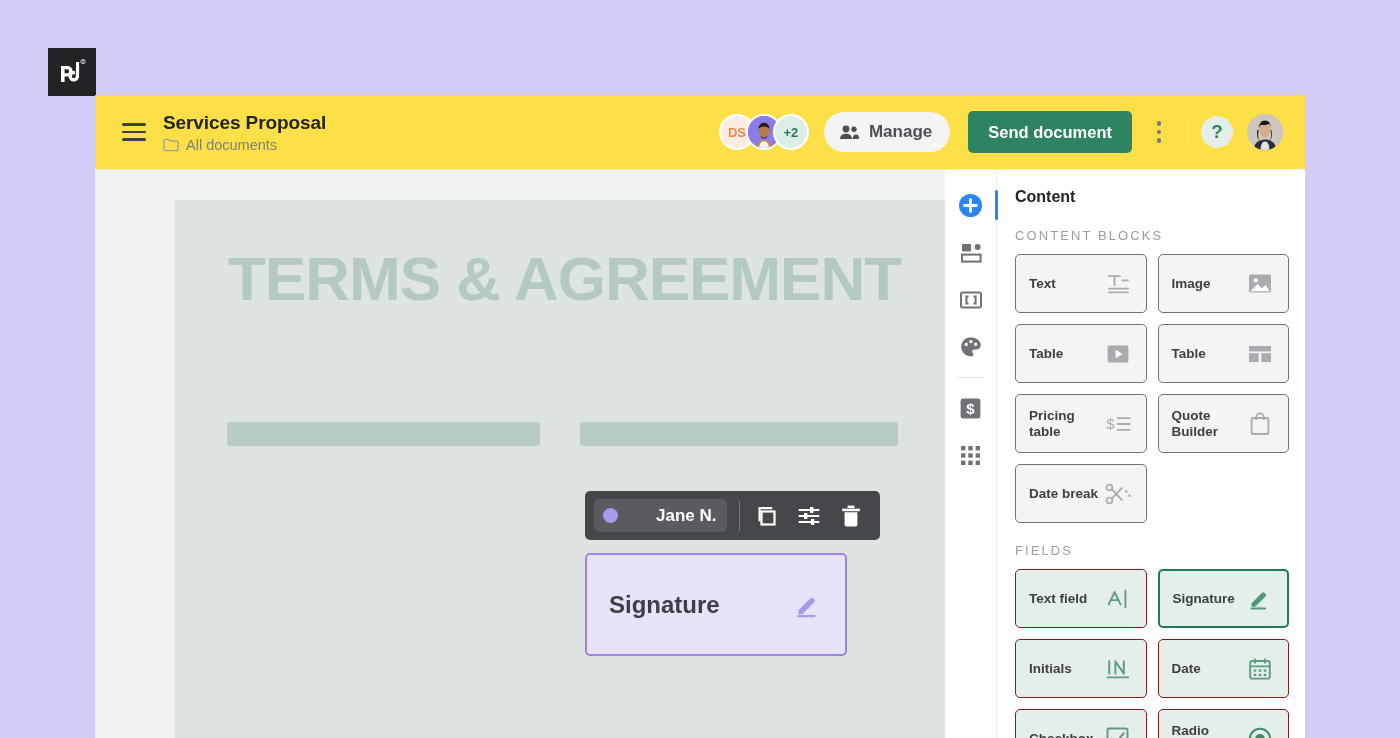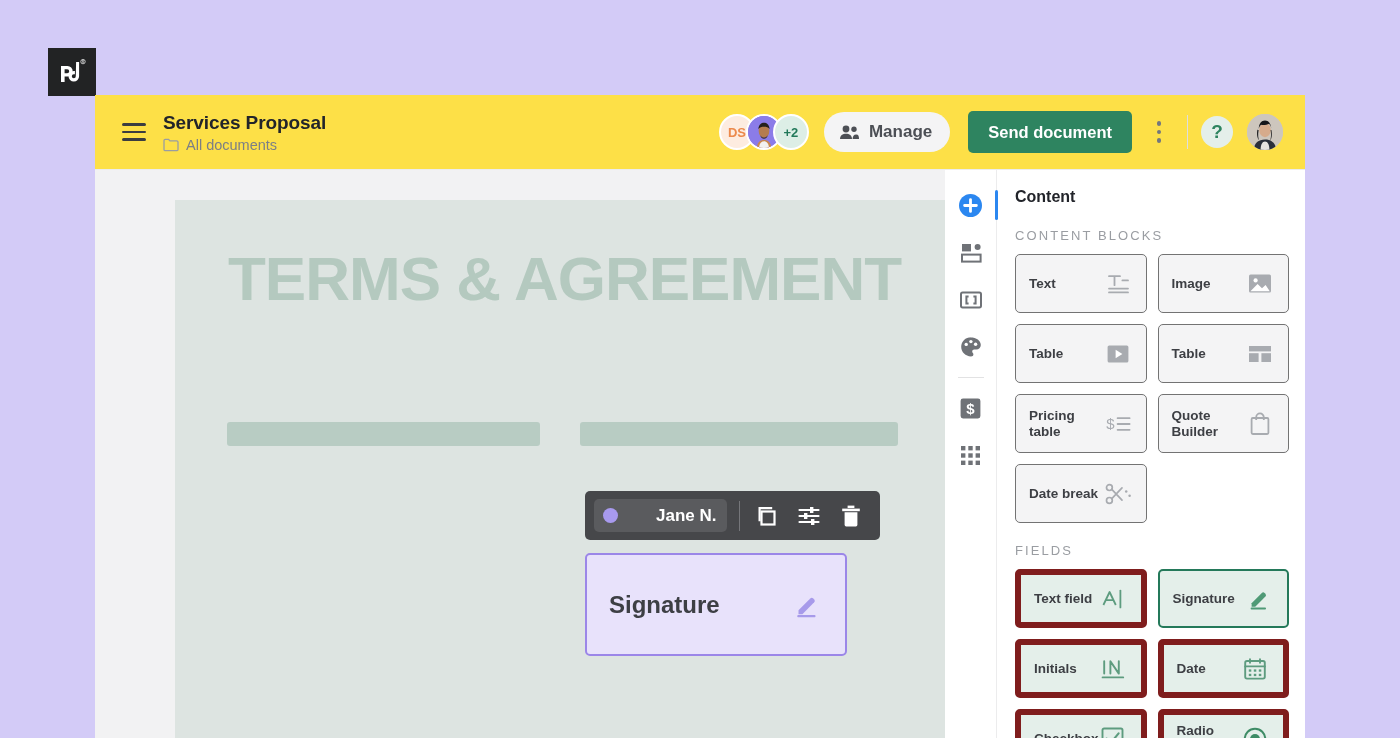--- a/index.html
+++ b/index.html
@@ -172,21 +172,21 @@
     margin-bottom: 11px; text-transform: uppercase;
   }
   .grid { display: grid; grid-template-columns: 1fr 1fr; gap: 11px; }
   .card {
     height: 59px; border-radius: 5px;
     display: flex; align-items: center; justify-content: space-between;
     padding: 0 14px 0 13px; cursor: pointer;
   }
   .card .name { font-size: 13.5px; font-weight: 700; color: #3d3f44; line-height: 16px; max-width: 95px; }
   .card.block { background: #f4f4f5; border: 1px solid #737373; }
-  .card.field { background: #e4efea; border: 6px solid #7f1d1d; }
+  .card.field { background: #e4efea; border: 1px solid #7f1d1d; }
   .card.field.selected { border: 2px solid #24795a; }
   .fields-wrap { margin-top: 20px; }
   .icon-slot { display: flex; align-items: center; justify-content: center; width: 28px; height: 28px; flex: 0 0 auto; }
 </style>
 </head>
 <body>
 
 <div class="page">
 
   <div class="logo">

